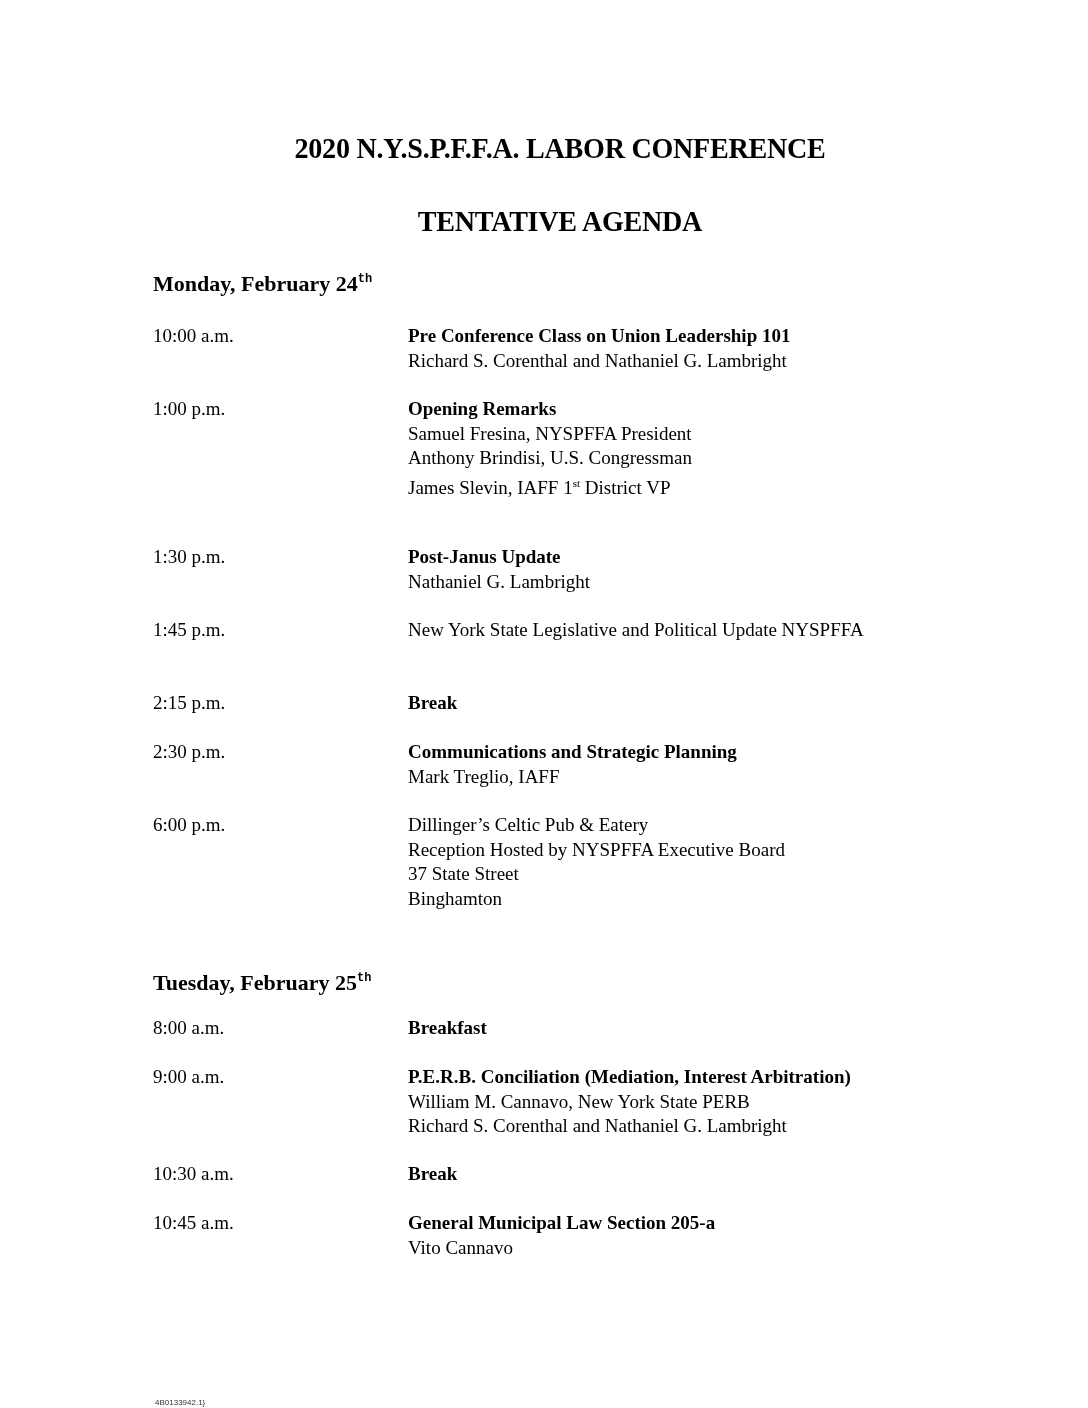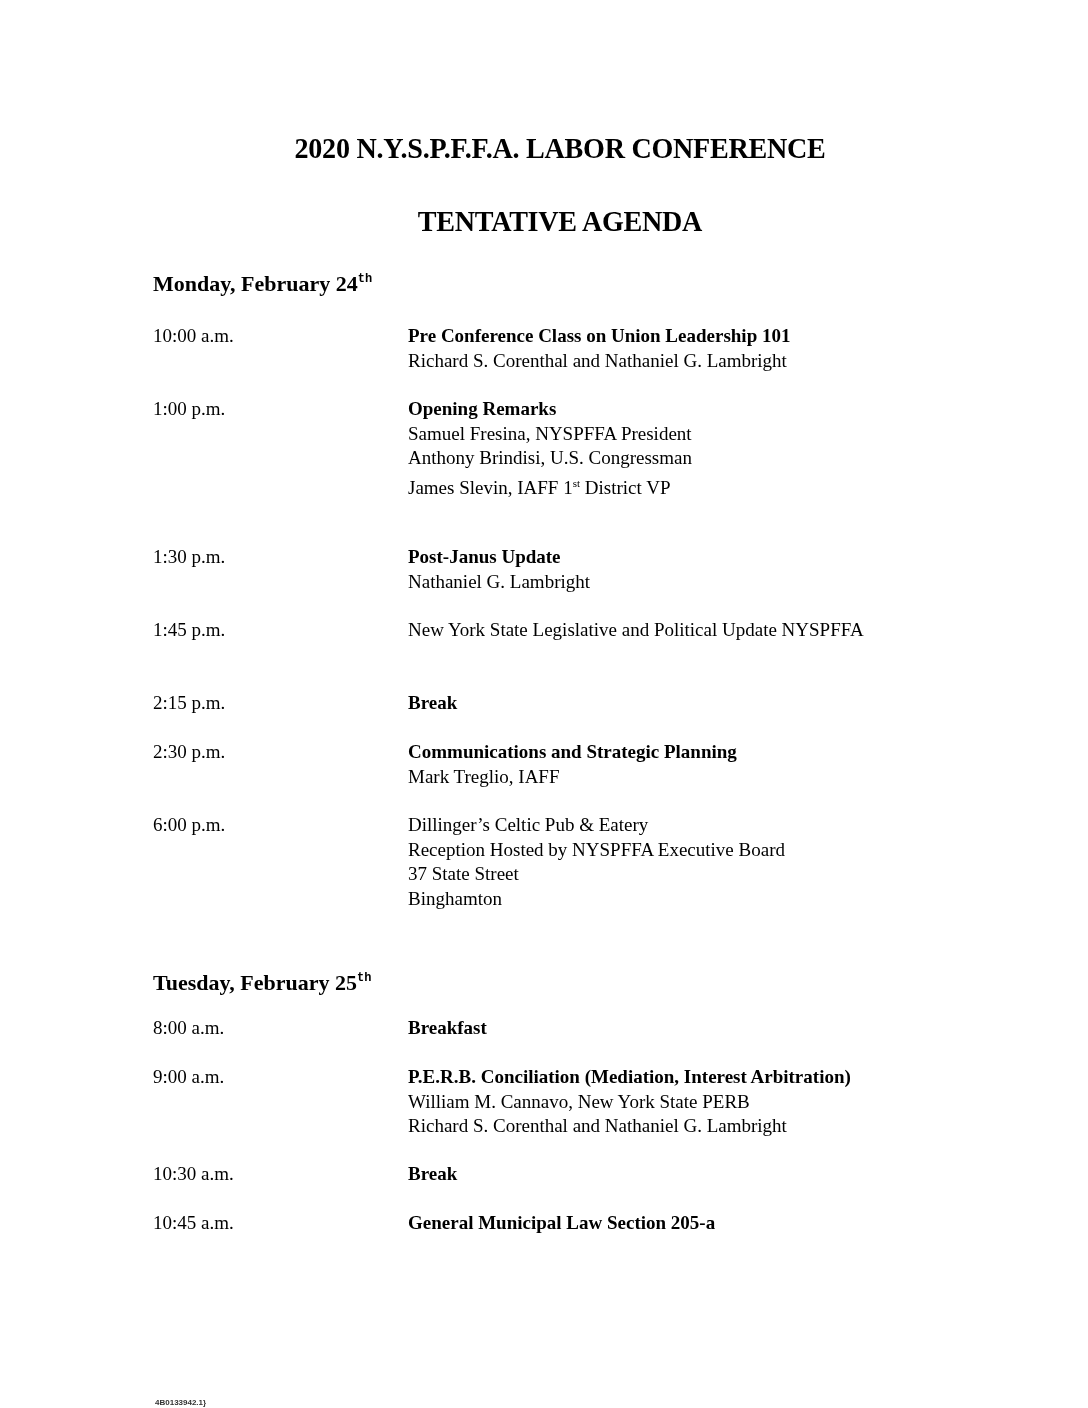--- a/index.html
+++ b/index.html
@@ -18,21 +18,21 @@
       position: absolute; left: 153px; font-weight: bold; font-size: 22px;
     }
     .day sup { font-size: 12px; vertical-align: 9px; font-family: Liberation Mono, monospace; }
     .row { position: absolute; left: 153px; font-size: 19px; line-height: 24.5px; }
     .time { position: absolute; left: 0; top: 0; width: 250px; white-space: nowrap; }
     .content { position: absolute; left: 255px; top: 0; white-space: nowrap; }
     .content .b { font-weight: bold; }
     .content sup { font-size: 11px; vertical-align: 7px; text-align: center; }
     .footer {
       position: absolute; left: 155px; top: 1398px; font-size: 8px;
-      font-family: "Liberation Sans", sans-serif; color: #333; font-weight: bold;
+      font-family: "Liberation Sans", sans-serif; color: #333;
     }
   </style>
 </head>
 <body>
 
 <div class="title" id="t1">2020 N.Y.S.P.F.F.A. LABOR CONFERENCE</div>
 <div class="title" id="t2">TENTATIVE AGENDA</div>
 
 <div class="day" style="top:271px;"><span>Monday, February 24</span><sup>th</sup></div>
 
@@ -116,16 +116,17 @@
   <div class="time">10:30 a.m.</div>
   <div class="content">
     <div class="b">Break</div>
   </div>
 </div>
 
 <div class="row" style="top:1211px;">
   <div class="time">10:45 a.m.</div>
   <div class="content">
     <div class="b">General Municipal Law Section 205-a</div>
+    <div>Vito Cannavo</div>
   </div>
 </div>
 
 <div class="footer">4B0133942.1}</div>
 
 </body></html>

